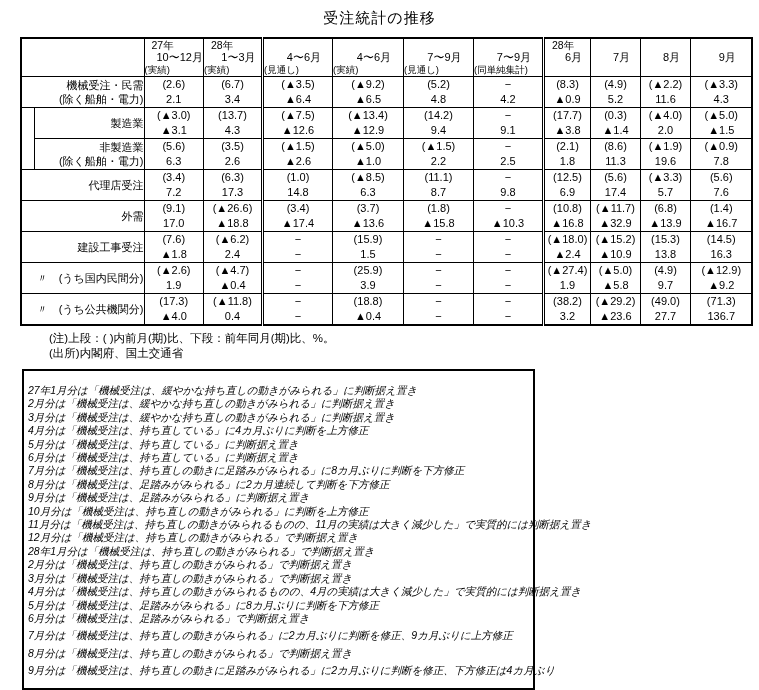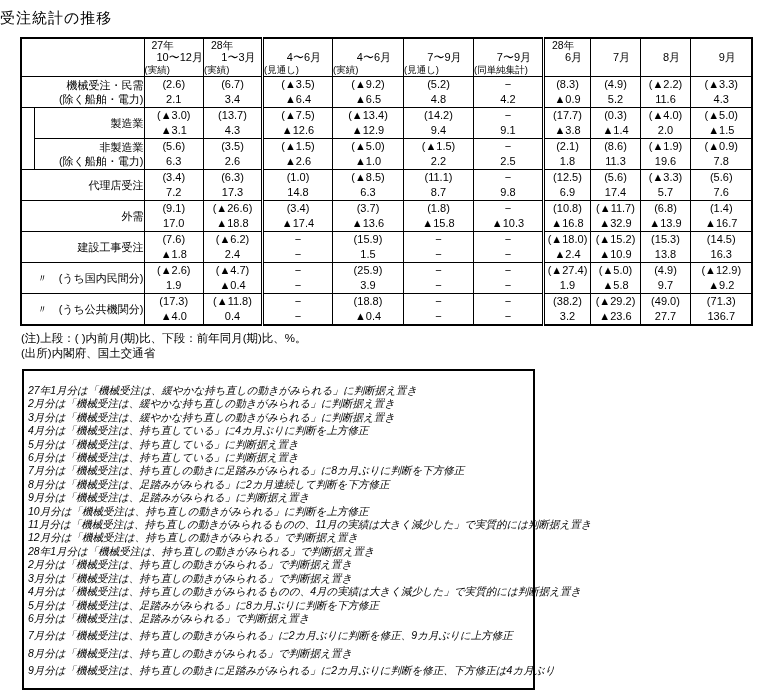--- a/index.html
+++ b/index.html
@@ -1,21 +1,21 @@
 <!DOCTYPE html>
 <html><head>
 <meta charset="utf-8">
 <style>
   html,body{margin:0;padding:0;}
   body{
     width:759px;height:690px;overflow:hidden;background:#ffffff;color:#000000;
     font-family:"Liberation Sans","DejaVu Sans",sans-serif;
   }
   .title{
-    font-size:15px;font-weight:normal;
+    text-align:center;font-size:15px;font-weight:normal;
     margin:9px 0 9px 0;letter-spacing:1px;
   }
   table.stats{
     border-collapse:collapse;table-layout:fixed;
     margin:0 0 0 20px;border:2px solid #000;
   }
   table.stats th,table.stats td{
     border:1px solid #000;font-weight:normal;padding:0;
     font-size:11px;overflow:visible;
   }
@@ -26,21 +26,21 @@
   .hq{height:12px;line-height:11px;text-align:left;font-size:9.5px;white-space:nowrap;}
   td.cell{height:30px;vertical-align:middle;}
   .u,.l{height:15px;line-height:15px;text-align:center;font-size:11px;white-space:nowrap;}
   th.lbl{
     text-align:right;padding-left:3px;vertical-align:middle;
     font-size:11px;line-height:14px;white-space:nowrap;margin-left:40px;
   }
   th.lbl.ditto{padding-left:6px;}
   th.spacer{padding:0;}
   .notes{margin:5px 0 0 21px;font-size:11.5px;line-height:15px;}
-  .notes div{white-space:nowrap;}
+  .notes div{white-space:nowrap;margin-left:28px;}
   .notes-box{
     box-sizing:border-box;
     margin:8px 0 0 22px;width:513px;border:2px solid #000;
     padding:13px 4px 10px 4px;
     font-style:italic;
   }
   .box-line{font-size:10.5px;line-height:13.4px;white-space:nowrap;}
   .box-line.gap{margin-top:4px;}
 </style>
 </head>

